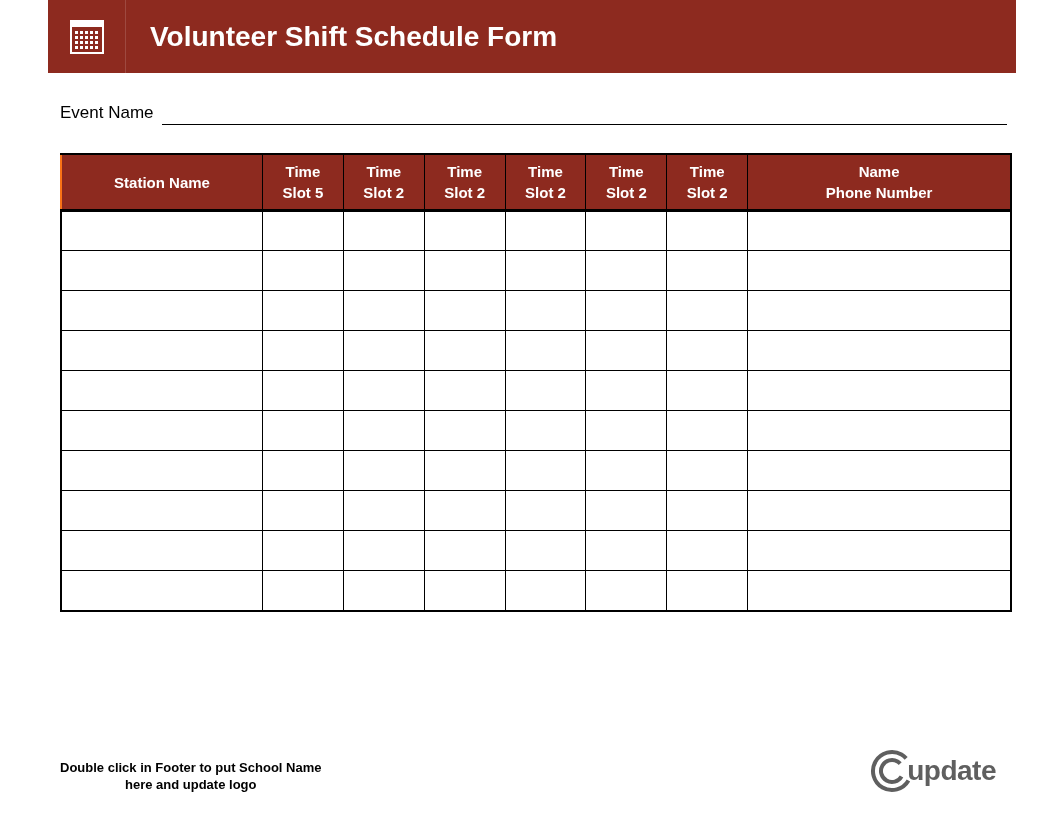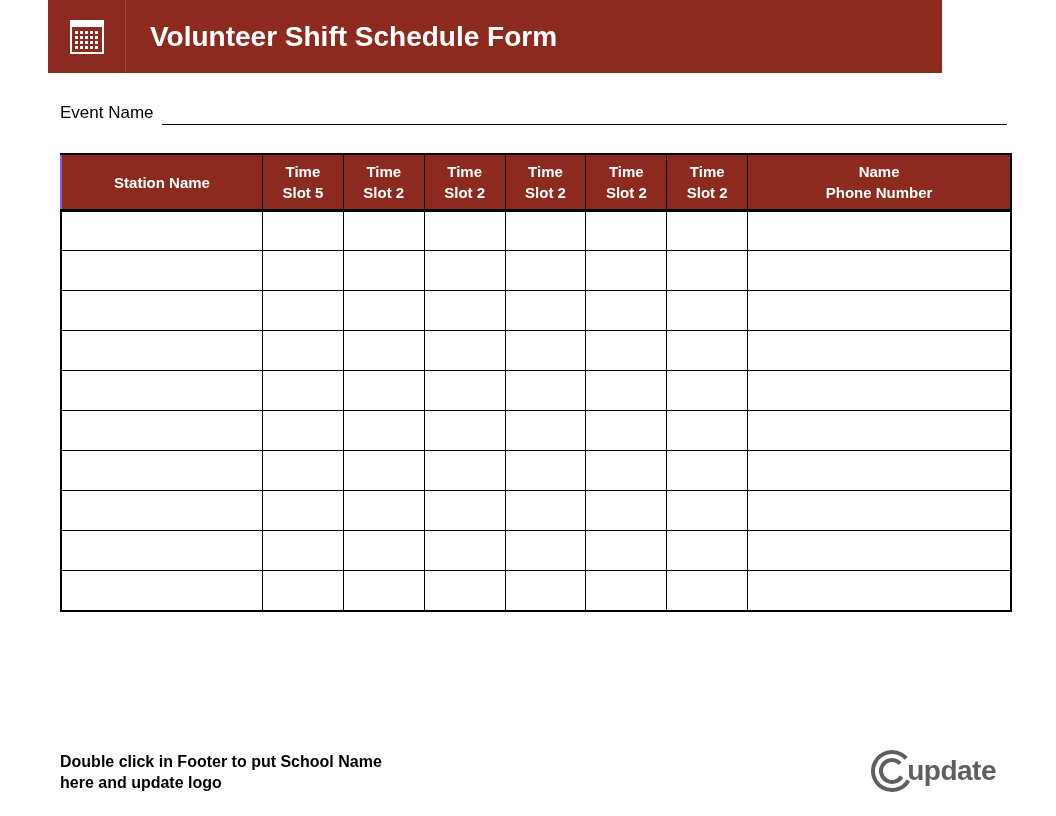--- a/index.html
+++ b/index.html
@@ -17,21 +17,21 @@
     .page {
       width: 1016px;
       margin-left: 48px;
       margin-top: 0;
     }
     .header-bar {
       display: flex;
       align-items: center;
       height: 73px;
       background: #8d2a1f;
-      width: 894px;
+      width: 968px;
     }
     .icon-box {
       width: 78px;
       height: 73px;
       display: flex;
       align-items: center;
       justify-content: center;
       border-right: 1px solid rgba(255,255,255,0.15);
     }
     .calendar-icon {
@@ -96,21 +96,21 @@
       font-weight: 700;
       font-size: 15px;
       text-align: center;
       padding: 6px 4px;
       line-height: 1.4;
       border-left: 1px solid #000;
       border-right: 1px solid #000;
       border-top: 2px solid #000;
     }
     .schedule-table thead tr th:first-child {
-      border-left: 2px solid #8b5cf6;
+      border-left: 2px solid #f97316;
     }
     .schedule-table thead tr th:last-child {
       border-right: 2px solid #000;
     }
     .schedule-table thead {
       border-bottom: 3px solid #000;
     }
     .schedule-table td {
       border: 1px solid #000;
       height: 40px;
@@ -139,24 +139,25 @@
     .footer {
       position: absolute;
       bottom: 22px;
       left: 60px;
       right: 60px;
       display: flex;
       justify-content: space-between;
       align-items: flex-end;
     }
     .footer-note {
-      font-size: 16px;
+      font-size: 13px;
       font-weight: 700;
       color: #000;
       line-height: 1.35;
+      text-align: center;
     }
     .logo-wrap {
       display: flex;
       align-items: center;
       color: #5f5f5f;
     }
     .logo-c {
       width: 46px;
       height: 46px;
     }

